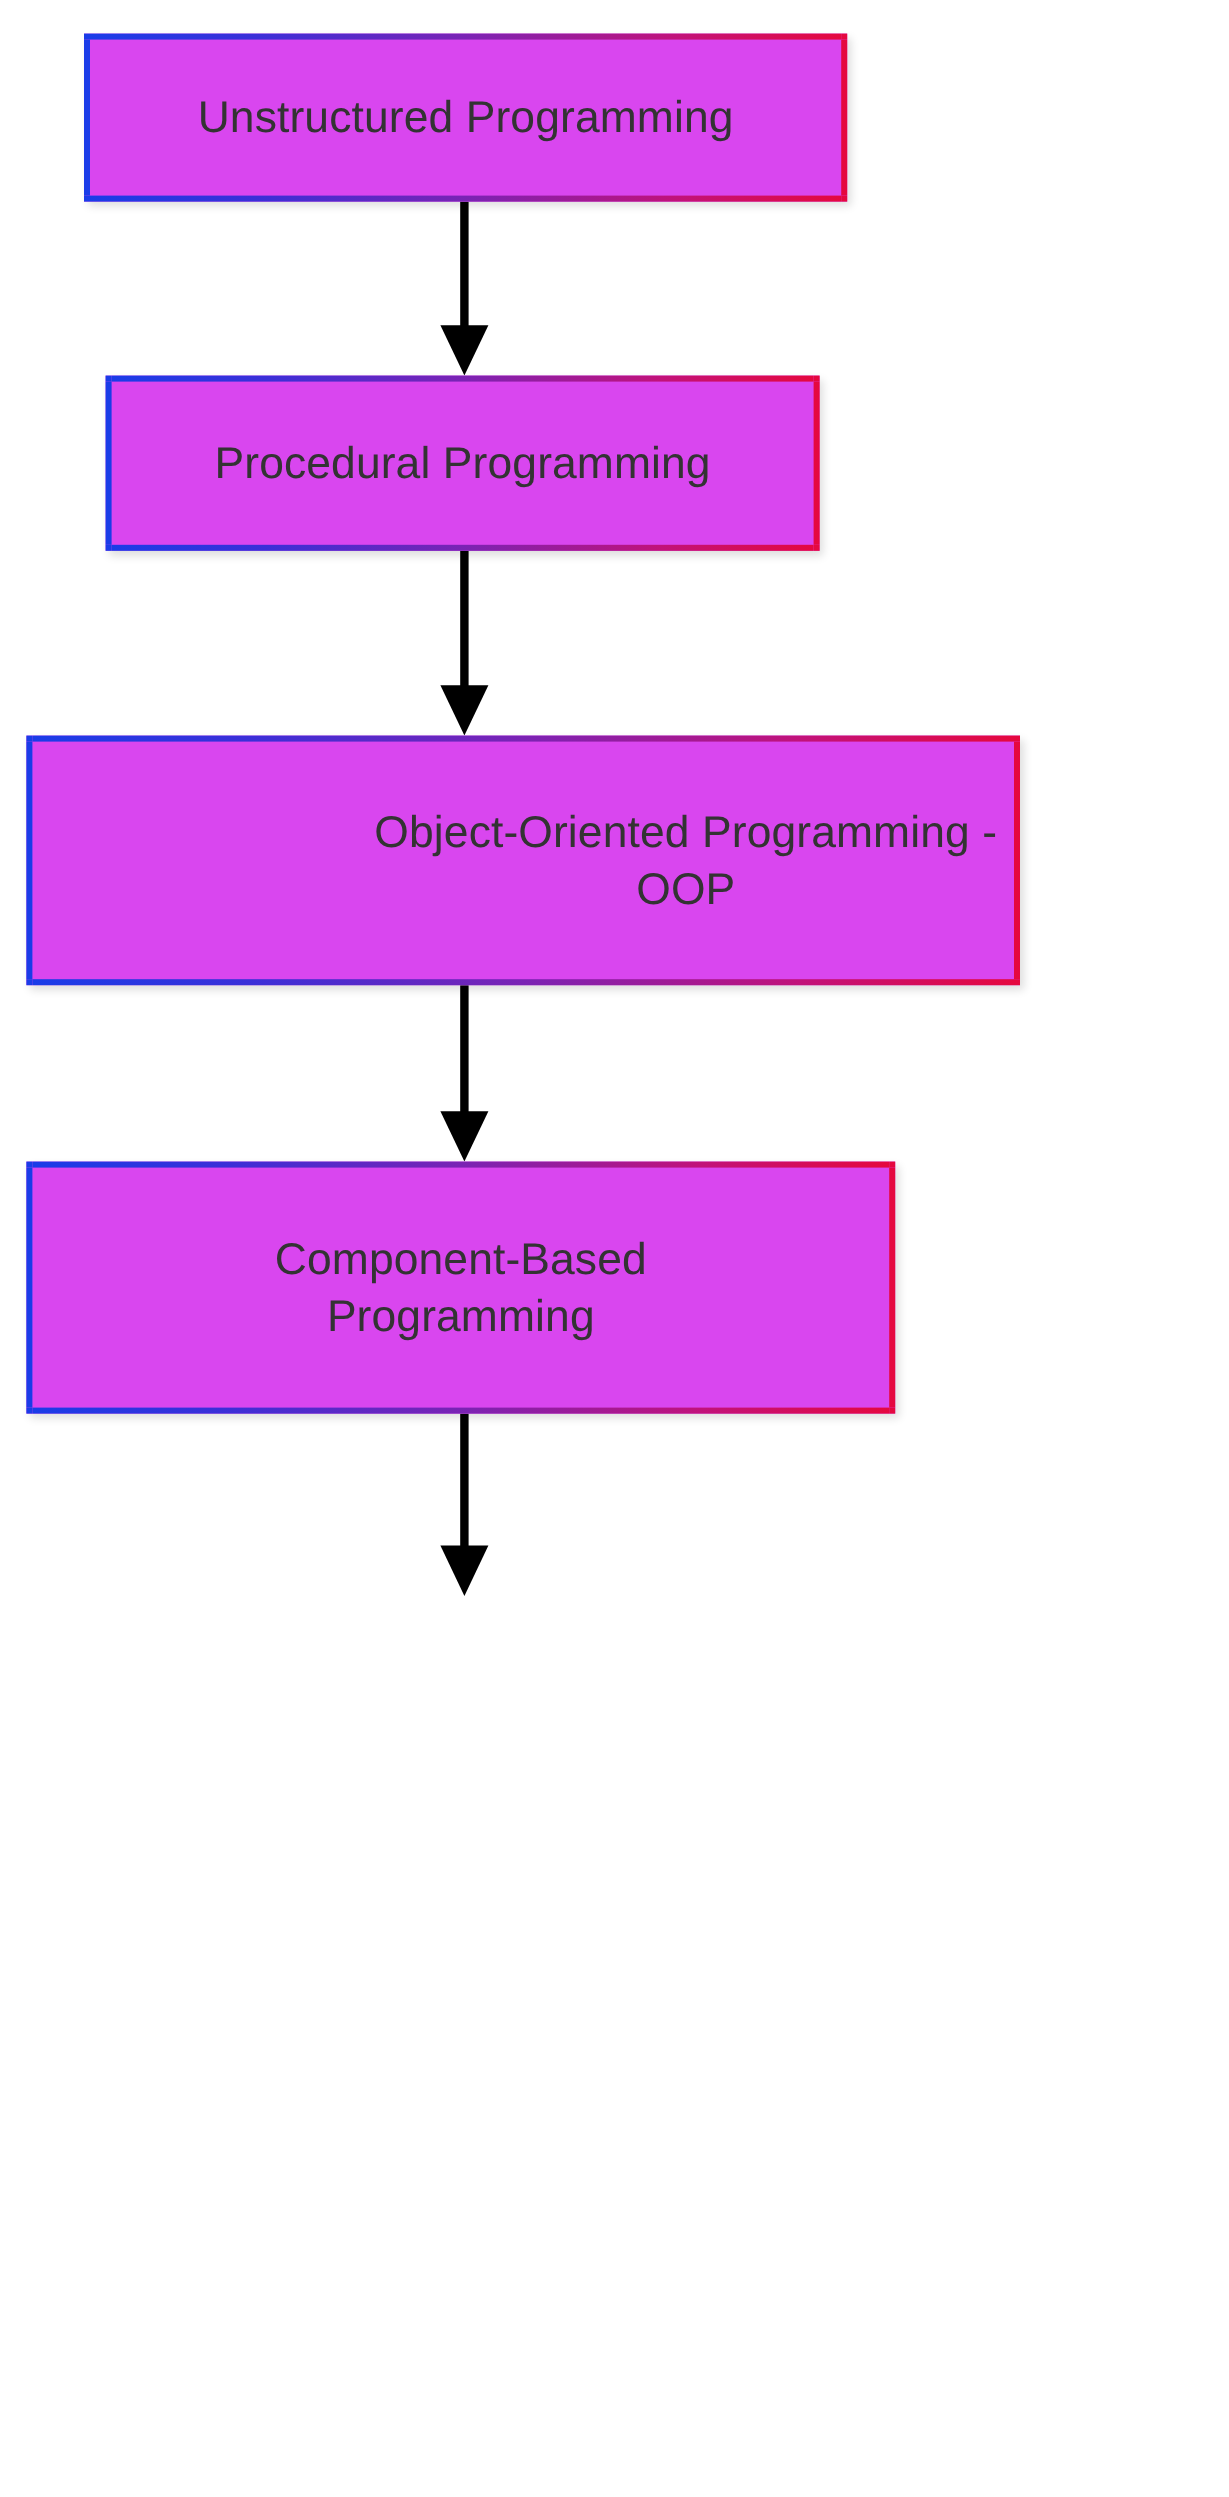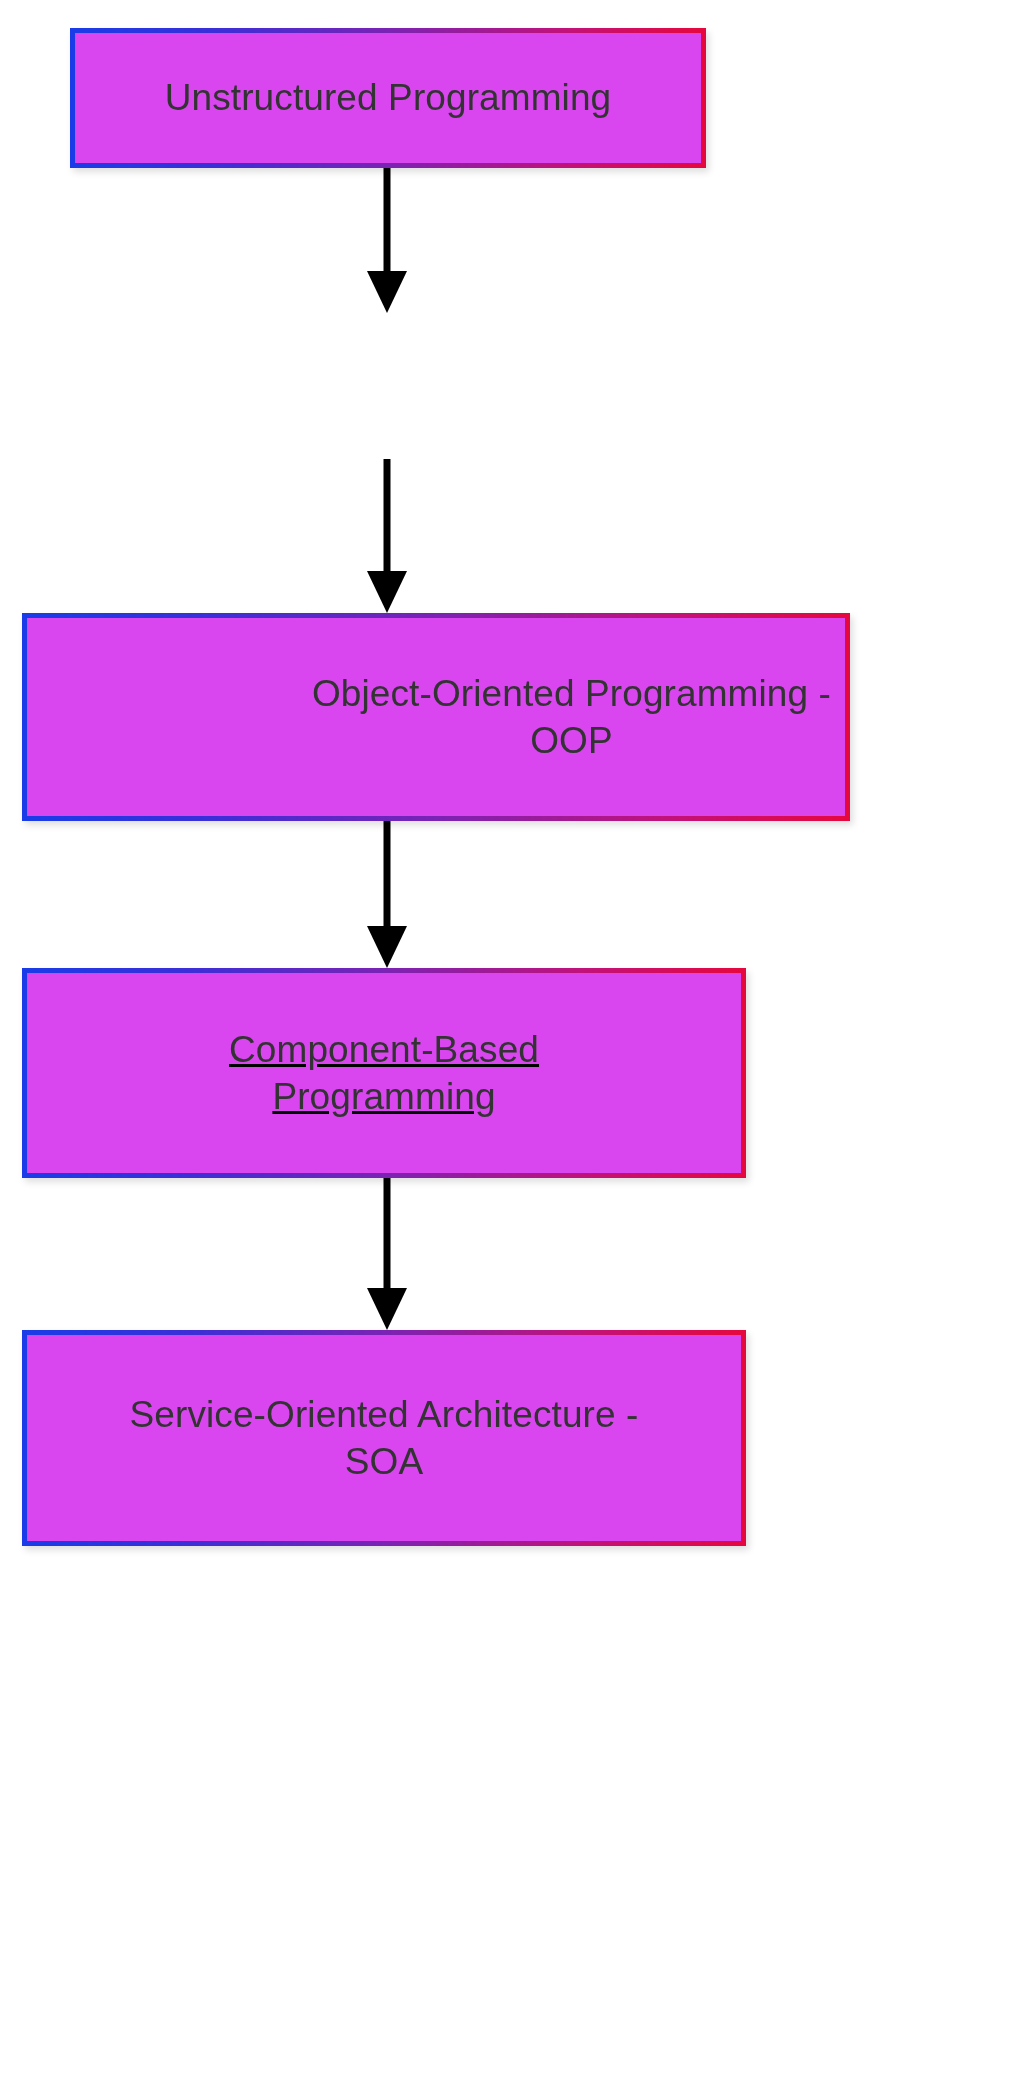--- a/index.html
+++ b/index.html
@@ -44,21 +44,21 @@
     text-align: center;
     letter-spacing: 0.1px;
     padding: 0 14px;
     white-space: pre-line;
   }
 
   
   .node-1 { left: 70px;  top: 28px;   width: 636px; height: 140px; }
   .node-2 { left: 88px;  top: 313px;  width: 595px; height: 146px; }
   .node-3 { left: 22px;  top: 613px;  width: 828px; height: 208px; justify-content: flex-end; }
-  .node-4 { left: 22px;  top: 968px;  width: 724px; height: 210px; text-decoration: underline; }
+  .node-4 { left: 22px;  top: 968px;  width: 724px; height: 210px; }
   .node-5 { left: 22px;  top: 1330px; width: 724px; height: 216px; }
 
   
   .connector {
     position: absolute;
     left: 0;
     top: 0;
     overflow: visible;
   }
   .conn-shaft {
@@ -96,29 +96,28 @@
     <g>
       <line class="conn-shaft" x1="387" y1="1178" x2="387" y2="1300"></line>
       <polygon class="conn-head" points="387,1330 367,1288 407,1288"></polygon>
     </g>
   </svg>
 
   <div class="node node-1">
     <span class="node-label">Unstructured Programming</span>
   </div>
 
+  <div class="node node-2">
+    <span class="node-label">Procedural Programming</span>
+  </div>
 
   <div class="node node-3">
     <span class="node-label">Object-Oriented Programming -
 OOP</span>
   </div>
 
   <div class="node node-4">
     <span class="node-label">Component-Based
 Programming</span>
   </div>
 
-  <div class="node node-5">
-    <span class="node-label">Service-Oriented Architecture -
-SOA</span>
-  </div>
 
 </div>
 
 </body></html>

